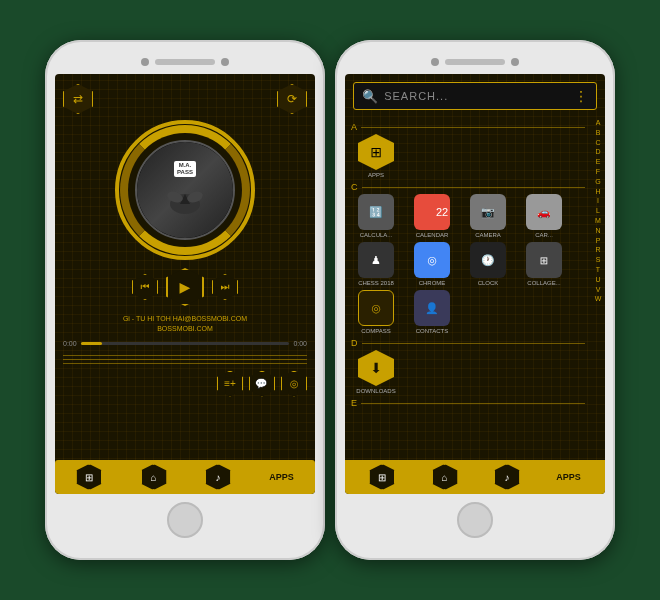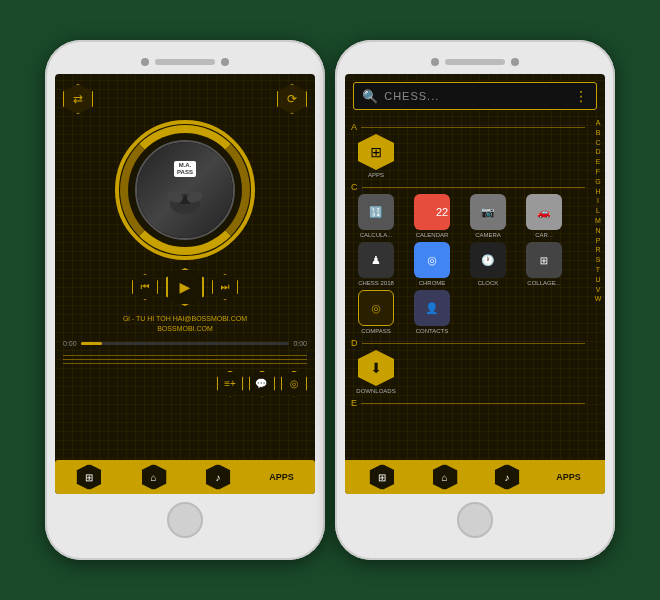--- a/index.html
+++ b/index.html
@@ -618,21 +618,21 @@
       <div class="phone-camera"></div>
       <div class="phone-speaker"></div>
       <div class="phone-camera"></div>
     </div>
 
     <div class="screen screen-right">
       <div class="right-screen-content">
 
         <div class="search-bar">
           <span class="search-icon">🔍</span>
-          <span class="search-input">CHESS...</span>
+          <span class="search-input">SEARCH...</span>
           <span class="menu-dots">⋮</span>
         </div>
 
         <div class="app-grid-area">
           <div class="app-grid-main">
 
             <div class="section-divider">
               <span class="section-letter">A</span>
               <div class="section-line"></div>
             </div>

